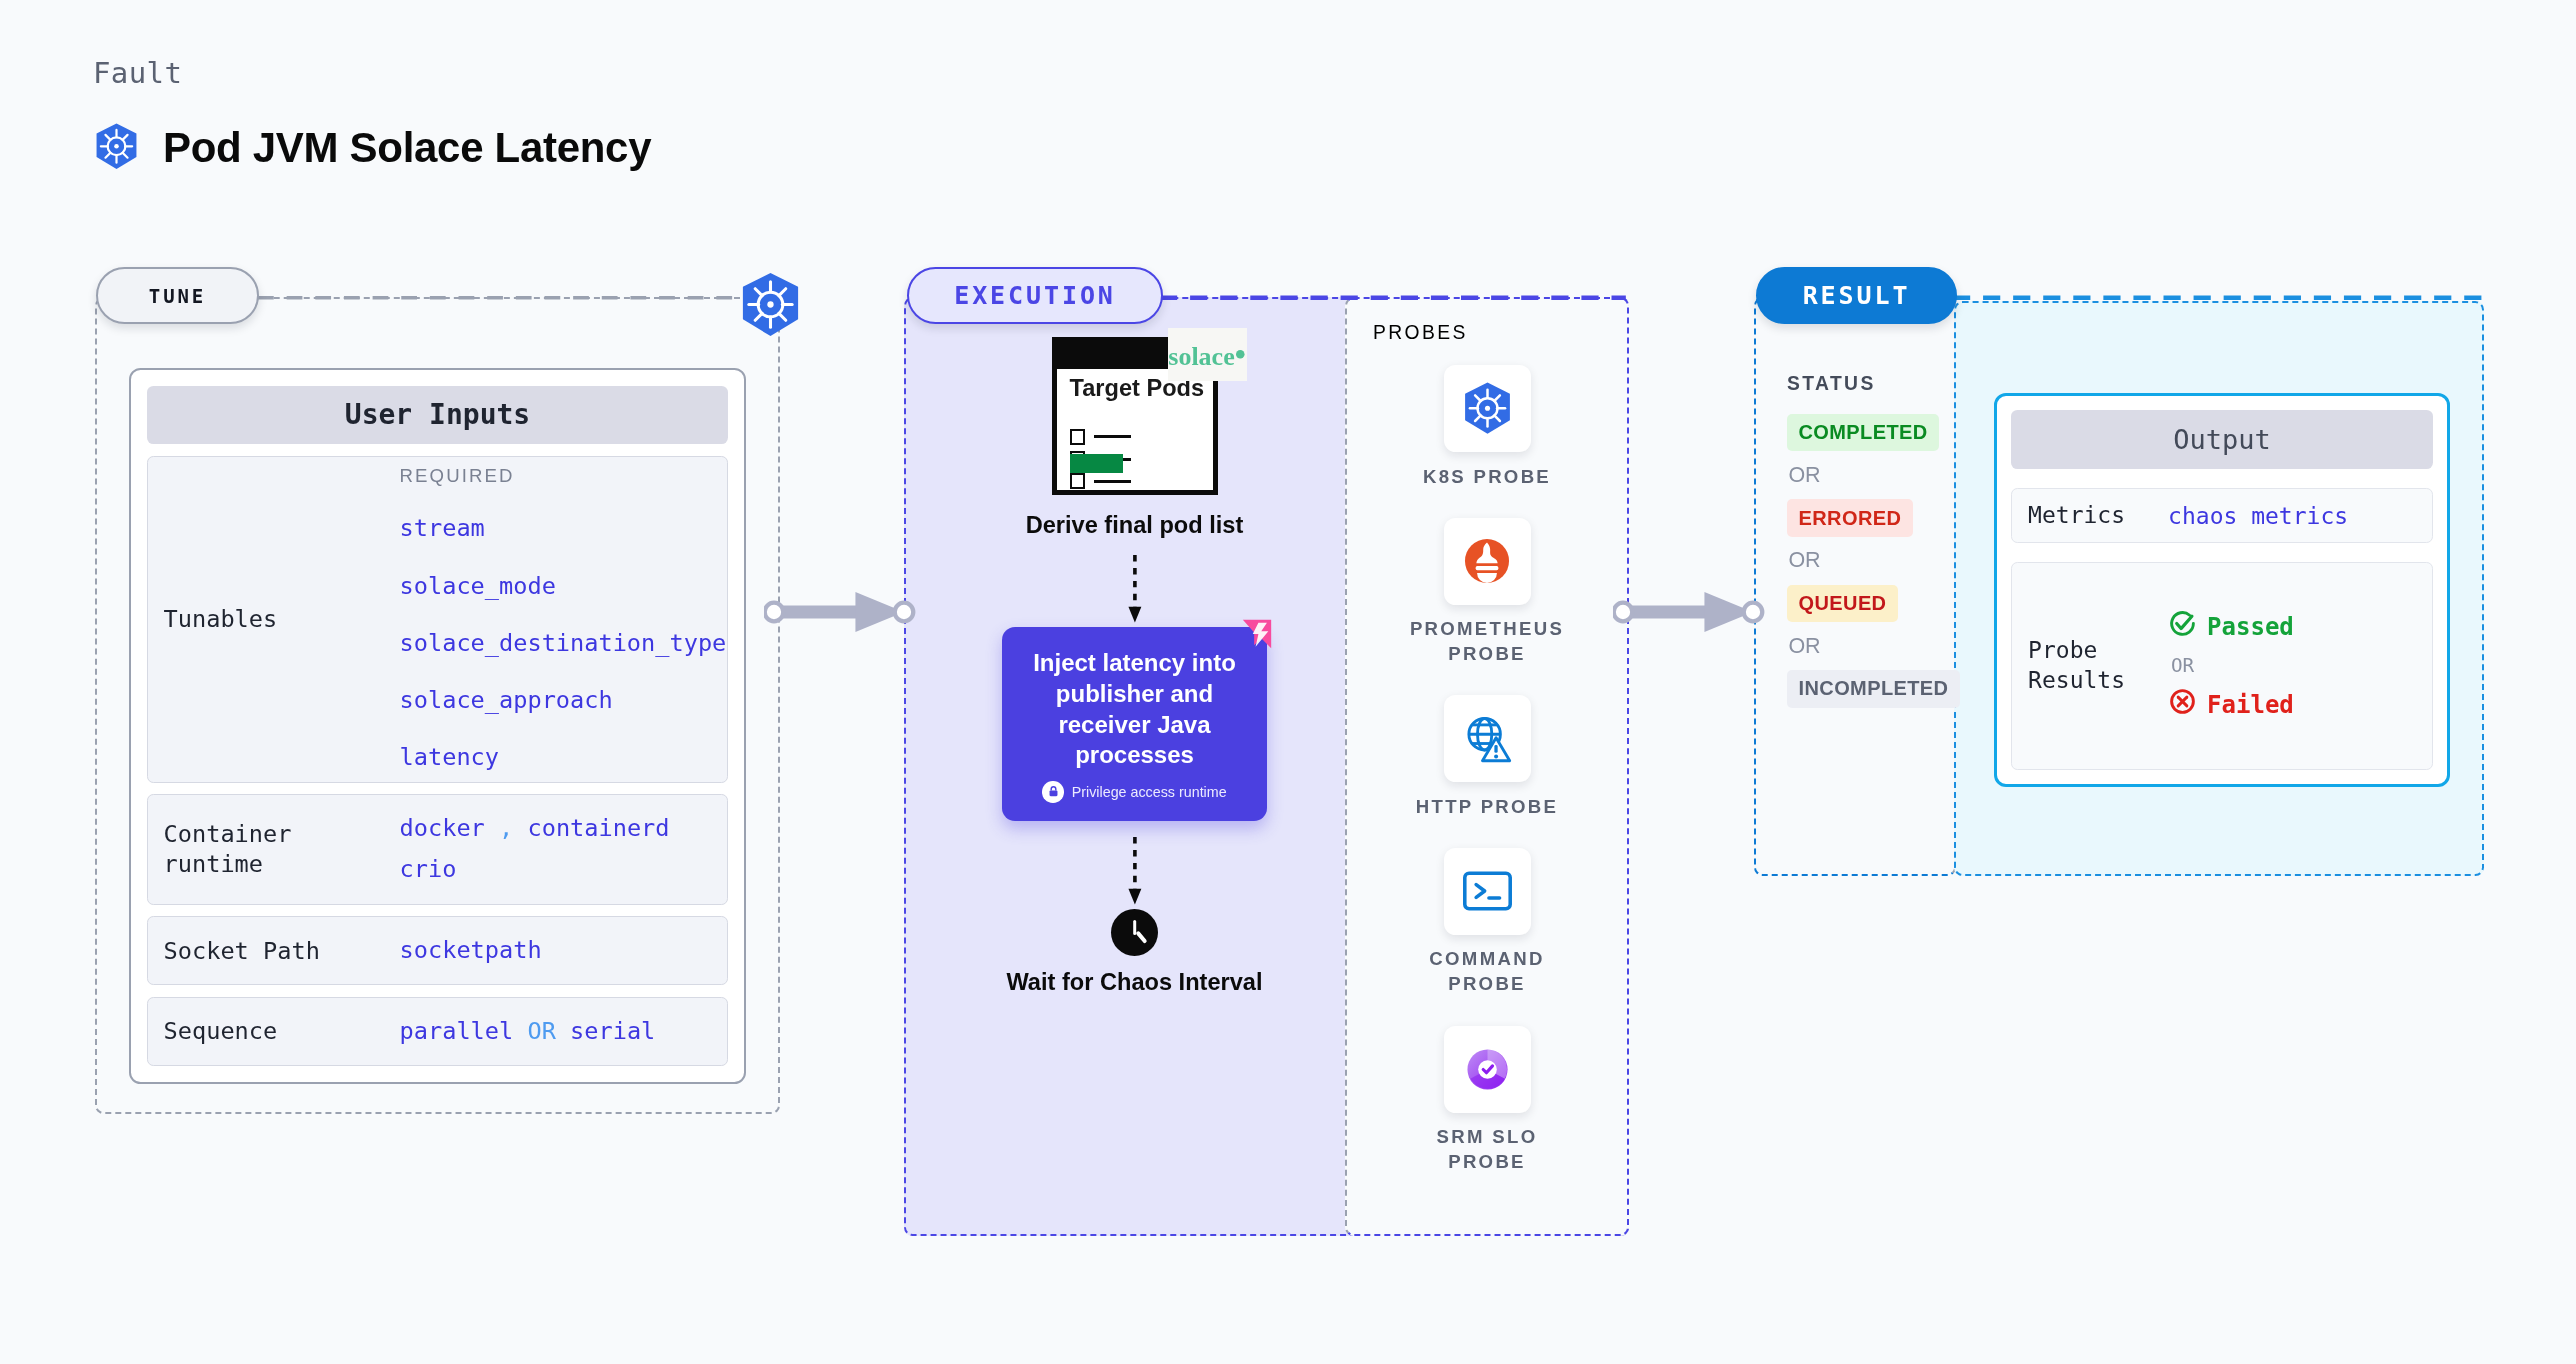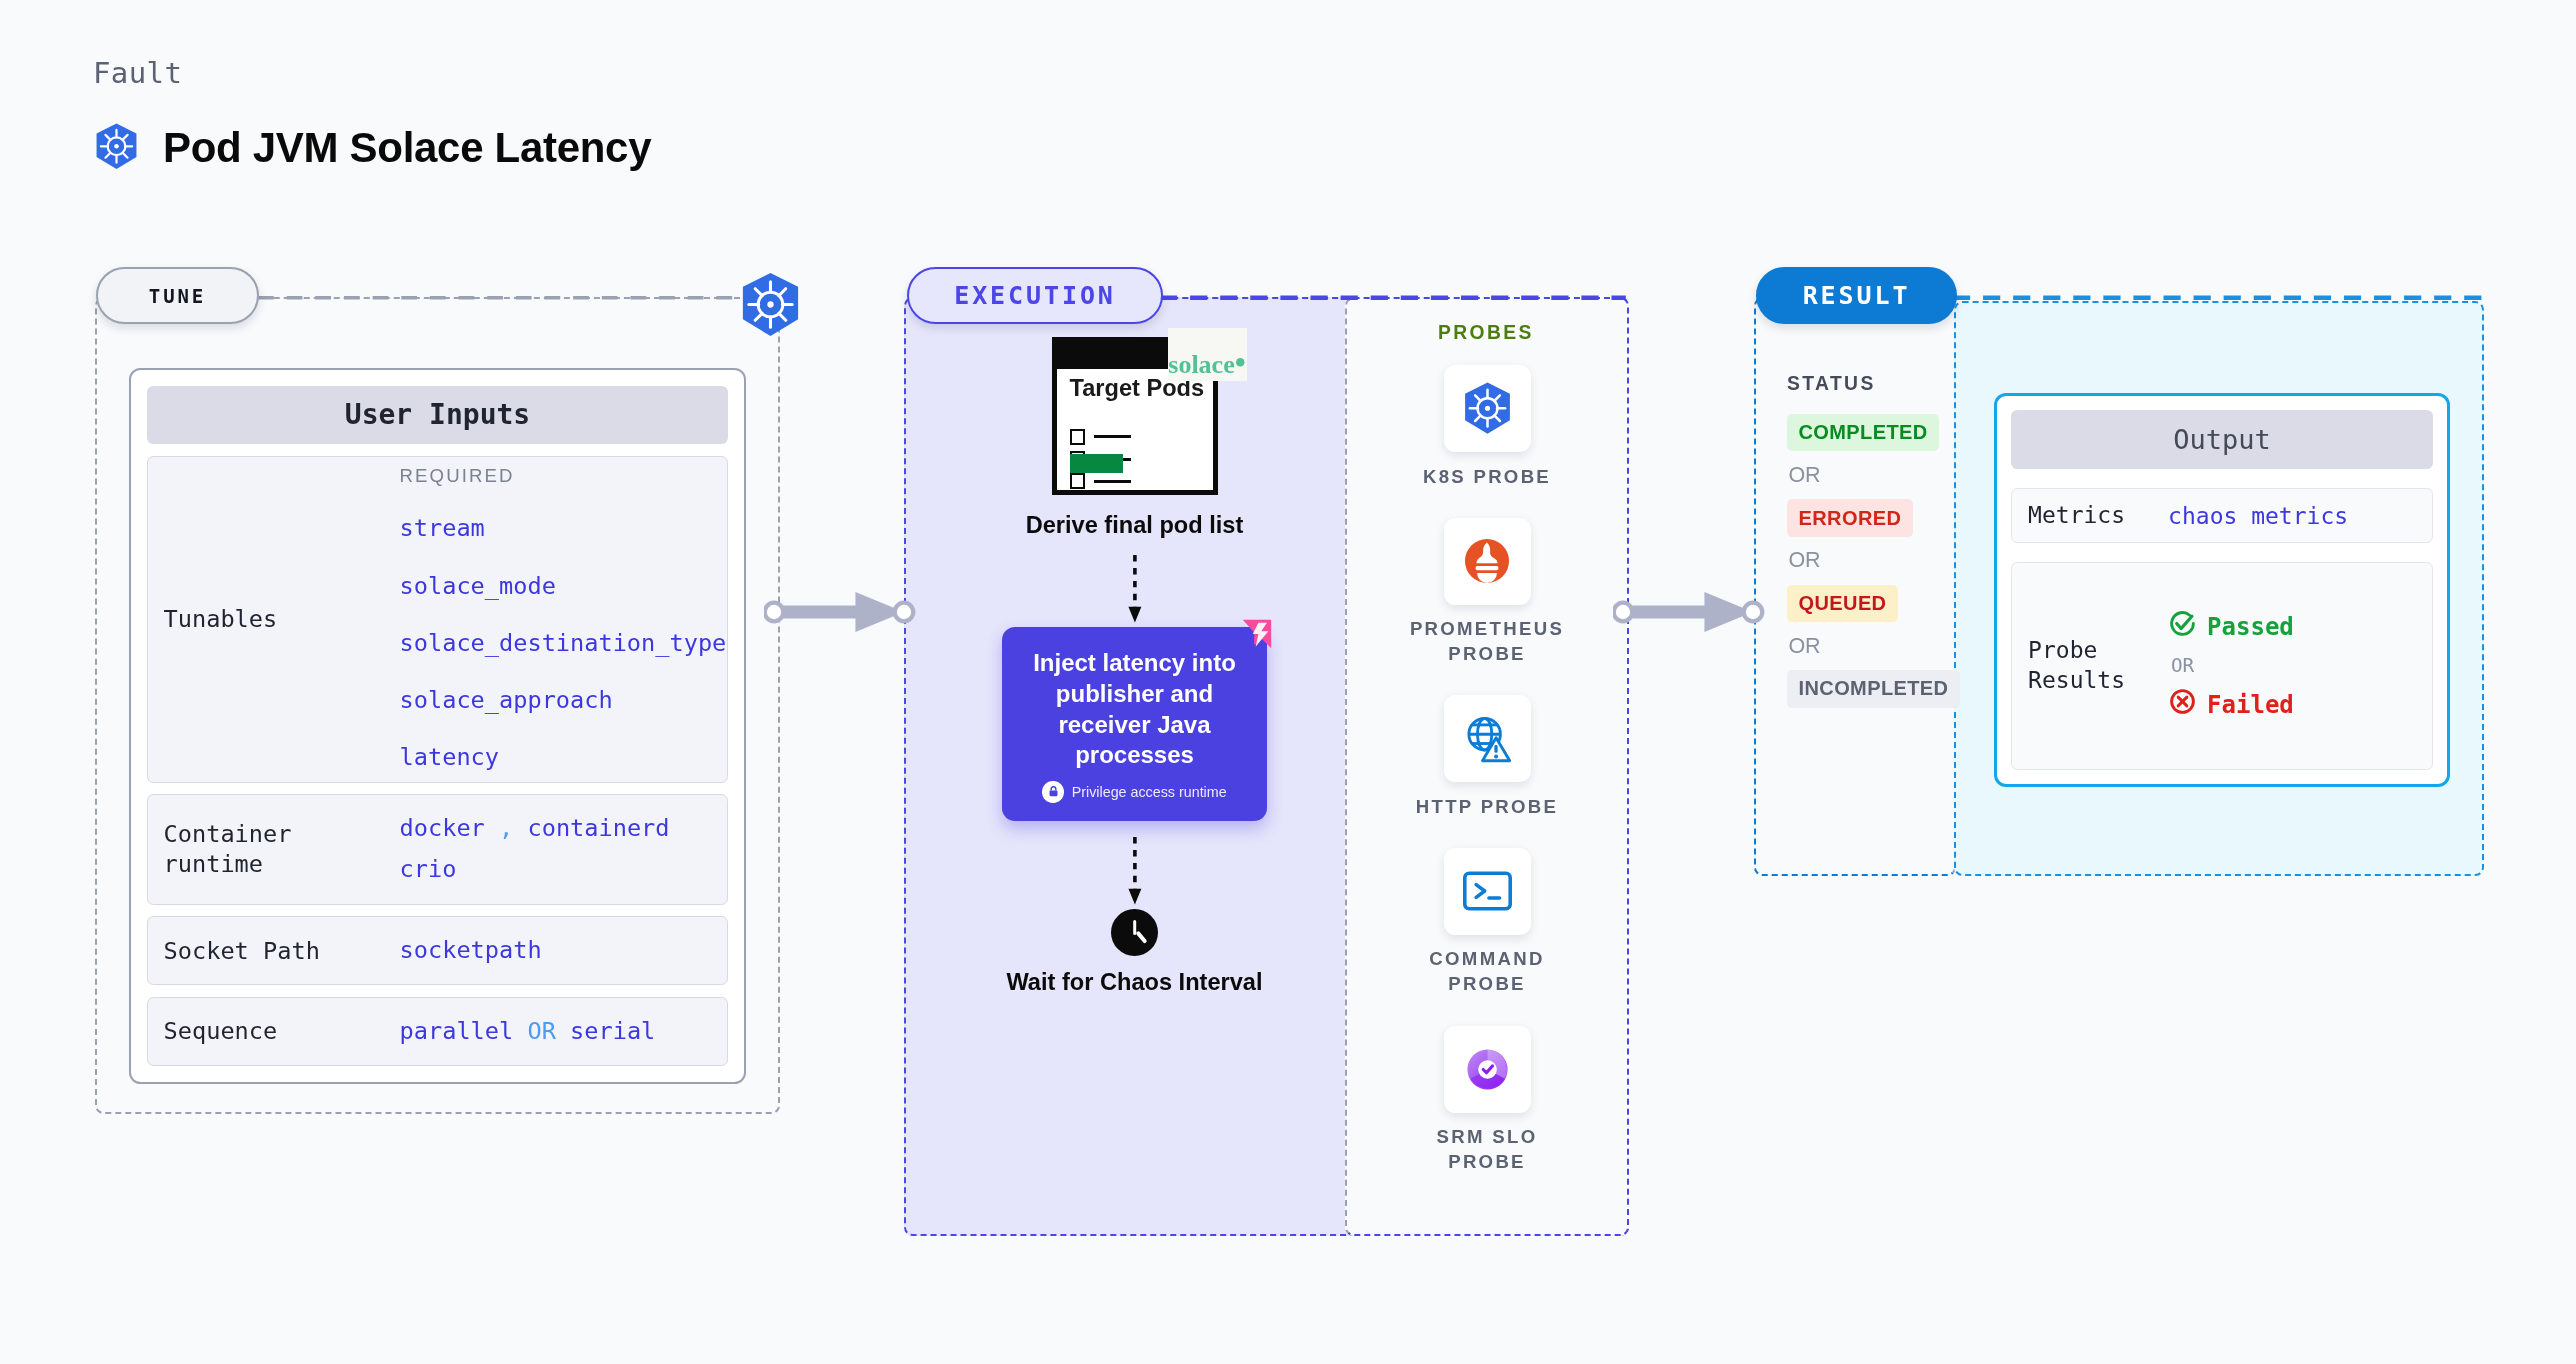--- a/index.html
+++ b/index.html
@@ -109,21 +109,21 @@
     position: absolute; left: 13px; top: 34px; font-size: 23.6px; font-weight: bold;
     color: #1a1a1a; line-height: 1.05;
   }
   .doc-lines { position: absolute; left: 13px; top: 87px; }
   .doc-line { display: flex; align-items: center; gap: 8.6px; margin-bottom: 6.4px; }
   .doc-box { width: 15.8px; height: 15.8px; border: 2.9px solid #0b0b0b; }
   .doc-dash { width: 37px; height: 2.9px; background: #0b0b0b; }
   .doc-bar { position: absolute; left: 13px; bottom: 17px; width: 53px; height: 18.6px; background: #068843; }
   .solace-chip {
     position: absolute; left: 116px; top: -8.6px; width: 79px; height: 53px;
-    background: #f7f7f4; display: flex; align-items: flex-end; justify-content: center;
+    background: #f7f7f4; display: flex; align-items: center; justify-content: center;
   }
   .solace-word {
     font-family: "Liberation Serif", serif; font-size: 26px; font-weight: bold; color: #52c295;
   }
   .solace-word .dot { font-size: 31.5px; }
   .exec-cap { margin-top: 17px; font-size: 23.6px; font-weight: bold; color: #0b0b0b; text-align: center; }
 
   .v-arrow { margin: 15.8px 0 2.9px; }
 
   .inject-card {
@@ -147,22 +147,22 @@
     content: ""; position: absolute; left: 50%; top: 10.7px; width: 3.6px; height: 15px;
     background: #ffffff; transform: translateX(-50%); border-radius: 2.1px;
   }
   .clock::after {
     content: ""; position: absolute; left: 50%; top: 23.6px; width: 3.6px; height: 13.6px;
     background: #ffffff; transform-origin: top center; transform: rotate(-40deg); border-radius: 2.1px;
   }
 
   
   .probes-title {
-    position: absolute; left: 1438px; top: 322px;
-    font-size: 19.3px; letter-spacing: 2.4px; color: #4d7c0f; font-weight: bold; z-index: 3;
+    position: absolute; left: 1373px; top: 322px;
+    font-size: 19.3px; letter-spacing: 2.4px; color: #000000; font-weight: normal; z-index: 3;
   }
   .probe-list {
     position: absolute; left: 1345px; top: 365px; width: 284px;
     display: flex; flex-direction: column; align-items: center; gap: 29px; z-index: 3;
   }
   .probe { display: flex; flex-direction: column; align-items: center; width: 172px; }
   .probe-tile {
     width: 87px; height: 87px; background: #ffffff; border-radius: 11.5px;
     display: flex; align-items: center; justify-content: center;
     box-shadow: 0 3.6px 9.3px rgba(15,23,42,.10);

